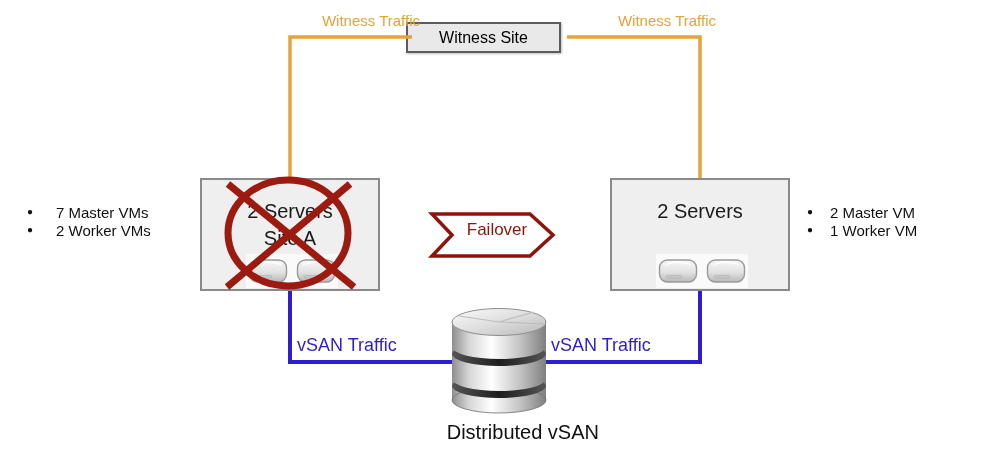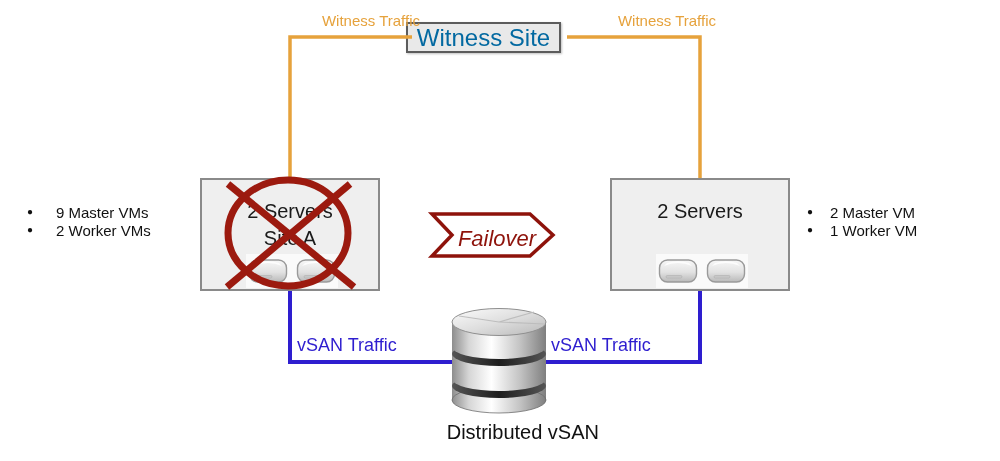--- a/index.html
+++ b/index.html
@@ -16,21 +16,21 @@
 
   
   .witness-box {
     position: absolute;
     left: 406px; top: 22px;
     width: 155px; height: 31px;
     background: #e9e9e9;
     border: 2px solid #5c5c5c;
     box-shadow: 1px 1px 2px rgba(0,0,0,0.25);
     display: flex; align-items: center; justify-content: center;
-    font-size: 24px; color: #0369a1;
+    font-size: 16px; color: #000000;
     z-index: 2;
   }
   .site-box {
     position: absolute;
     top: 178px;
     width: 180px; height: 113px;
     background: #efefef;
     border: 2px solid #8a8a8a;
     z-index: 1;
   }
@@ -66,24 +66,23 @@
     font-size: 15px; width: 145px; text-align: right; top: 12px;
   }
   .witness-traffic.left  { left: 275px; }
   .witness-traffic.right { left: 571px; }
   .vsan-traffic {
     font-size: 18px; width: 150px; top: 335px;
   }
   .vsan-traffic.left  { left: 297px; }
   .vsan-traffic.right { left: 551px; }
   .failover-label {
-    left: 452px; top: 226px; width: 90px;
-    text-align: center; font-size: 22px;
+    left: 452px; top: 220px; width: 90px;
+    text-align: center; font-size: 17px;
     z-index: 4;
-    font-style: italic;
   }
   .storage-label {
     left: 399px; top: 421px; width: 200px;
     text-align: right; font-size: 20px; color: #111111;
   }
 
   
   .vm-list { position: absolute; z-index: 2; }
   .vm-list.left  { left: 24px;  top: 203px; }
   .vm-list.right { left: 804px; top: 203px; }
@@ -199,21 +198,21 @@
   <div class="lbl vsan-traffic left" style="color:#2E1ECF">vSAN Traffic</div>
   <div class="lbl vsan-traffic right" style="color:#2E1ECF">vSAN Traffic</div>
 
   <div class="lbl failover-label" style="color:#8E130B">Failover</div>
 
   <div class="lbl storage-label">Distributed vSAN</div>
 
   <div class="vm-list left">
     <div class="vm-item">
       <span class="dot">●</span>
-      <span>9 Master VMs</span>
+      <span>7 Master VMs</span>
     </div>
     <div class="vm-item">
       <span class="dot">●</span>
       <span>2 Worker VMs</span>
     </div>
   </div>
 
   <div class="vm-list right">
     <div class="vm-item">
       <span class="dot">●</span>

